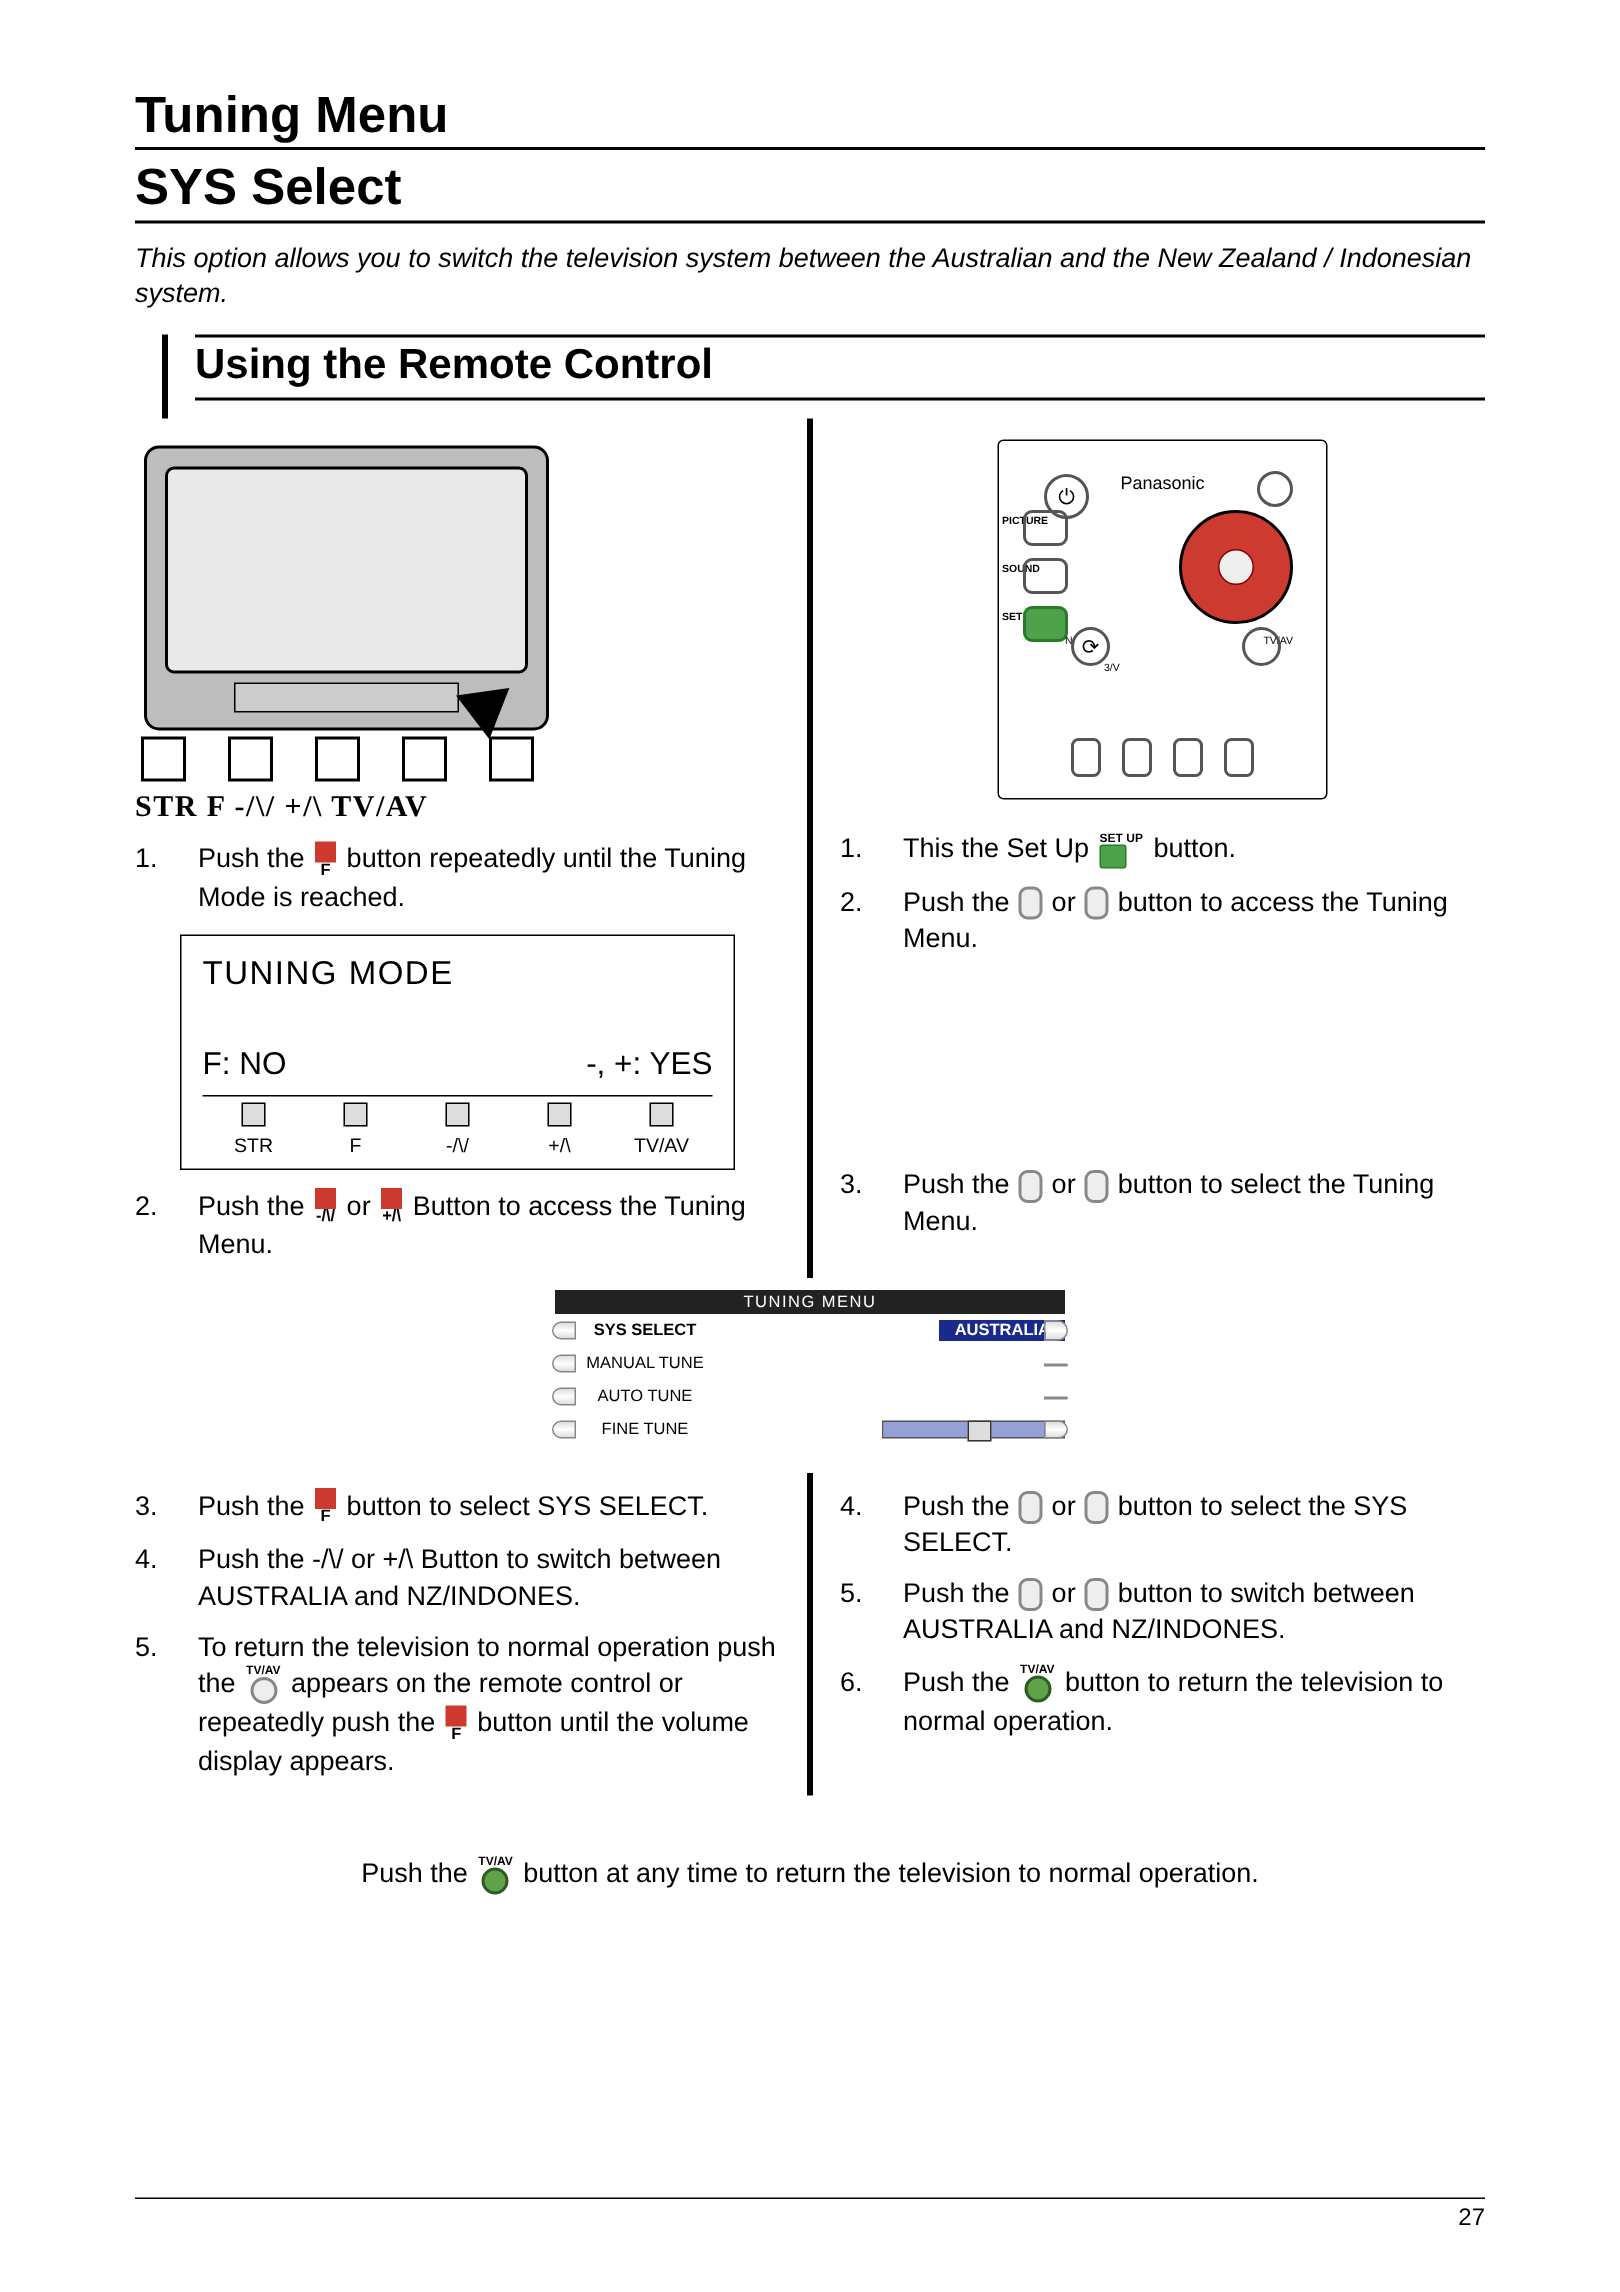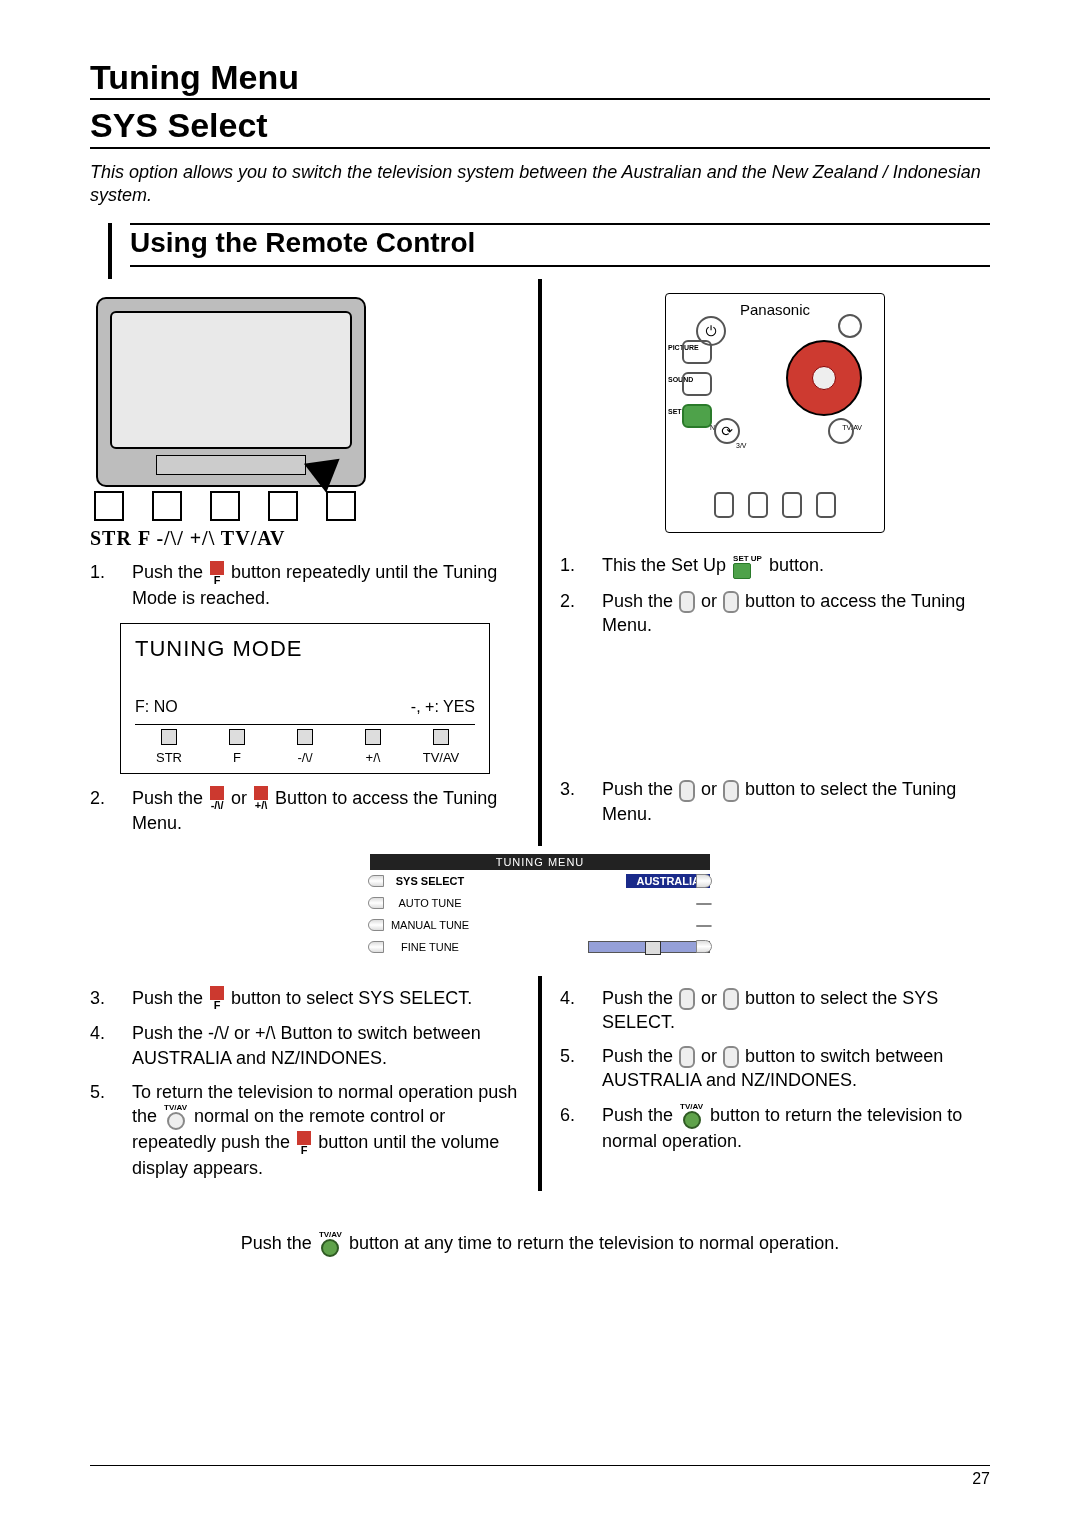--- a/index.html
+++ b/index.html
@@ -131,21 +131,21 @@
   }
 
   
   .osd {
     border: 1px solid #000;
     margin: 12px 30px 12px 30px;
     padding: 12px 14px 8px 14px;
     font-size: 18px;
   }
   .osd .title { font-size: 22px; letter-spacing: 1px; margin-bottom: 36px; }
-  .osd .row { display: flex; justify-content: space-between; font-size: 16px; margin-bottom: 8px; }
+  .osd .row { display: flex; justify-content: space-between; font-size: 21px; margin-bottom: 8px; }
   .osd .brow { display: flex; justify-content: space-between; border-top: 1px solid #000; padding-top: 4px; }
   .osd .brow div { text-align: center; flex:1; font-size: 13px; }
   .osd .brow .bx { width: 14px; height: 14px; border:1px solid #000; display:inline-block; background:#ddd; margin-bottom:2px;}
 
   
   .glyph-f {
     display:inline-block; vertical-align:middle; margin:0 2px;
   }
   .glyph-f .top { width:14px; height:14px; background:#cc392f; display:block;}
   .glyph-f .lbl { font-size:11px; font-weight:bold; text-align:center; display:block; line-height:1;}
@@ -170,21 +170,21 @@
   
   .remote-wrap { display:flex; justify-content:center; margin:14px 0 20px 0;}
   .remote {
     width: 220px; height: 240px;
     border:1px solid #000; border-radius:4px;
     position:relative; background:#fff;
     padding:6px;
     box-sizing:border-box;
     font-size:8px;
   }
-  .remote .brand { position:absolute; top:7px; left:50%; transform:translateX(-50%); font-size:15px;}
+  .remote .brand { position:absolute; top:21px; left:50%; transform:translateX(-50%); font-size:12px;}
   .remote .pwr {
     position:absolute; top:22px; left:30px;
     width:26px; height:26px; border:2px solid #555; border-radius:50%;
     display:flex; align-items:center; justify-content:center;
   }
   .remote .pwr::after { content:"⏻"; font-size:14px; }
   .remote .mute {
     position:absolute; top:20px; right:22px;
     width:20px; height:20px; border:2px solid #555; border-radius:50%;
   }
@@ -403,25 +403,25 @@
     </div>
   </div>
 
   <div class="tmenu">
     <div class="hdr">TUNING MENU</div>
     <div class="row sel">
       <div class="lbl">SYS SELECT</div>
       <div class="val"><span class="chip">AUSTRALIA</span></div>
     </div>
     <div class="row">
+      <div class="lbl">MANUAL TUNE</div>
+      <div class="val"></div>
+    </div>
+    <div class="row">
       <div class="lbl">AUTO TUNE</div>
-      <div class="val"></div>
-    </div>
-    <div class="row">
-      <div class="lbl">MANUAL TUNE</div>
       <div class="val"></div>
     </div>
     <div class="row">
       <div class="lbl">FINE TUNE</div>
       <div class="val"><span class="slider"></span></div>
     </div>
   </div>
 
   <div class="columns">
     <div class="col">
@@ -435,21 +435,21 @@
       </div>
       <div class="step">
         <div class="num">4.</div>
         <div class="txt">Push the -/\/ or +/\ Button to switch between AUSTRALIA and NZ/INDONES.</div>
       </div>
       <div class="step">
         <div class="num">5.</div>
         <div class="txt">
           <span>To return the television to normal operation push the </span>
           <span class="glyph-tvav"><span class="tiny">TV/AV</span><span class="c" style="filter:none;"></span></span>
-          <span> normal on the remote control or repeatedly push the </span>
+          <span> appears on the remote control or repeatedly push the </span>
           <span class="glyph-f"><span class="top"></span><span class="lbl">F</span></span>
           <span> button until the volume display appears.</span>
         </div>
       </div>
     </div>
 
     <div class="divider-v"></div>
 
     <div class="col">
       <div class="step">

